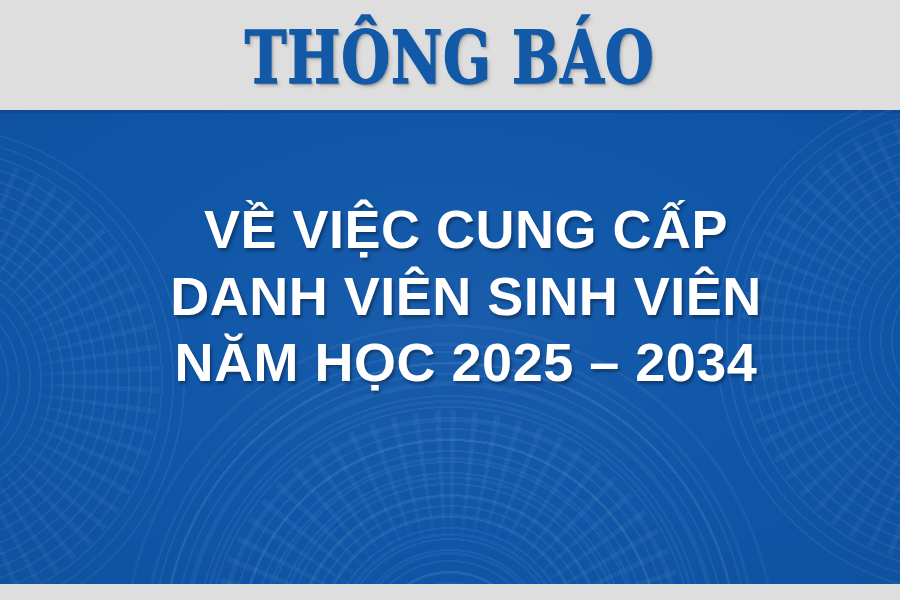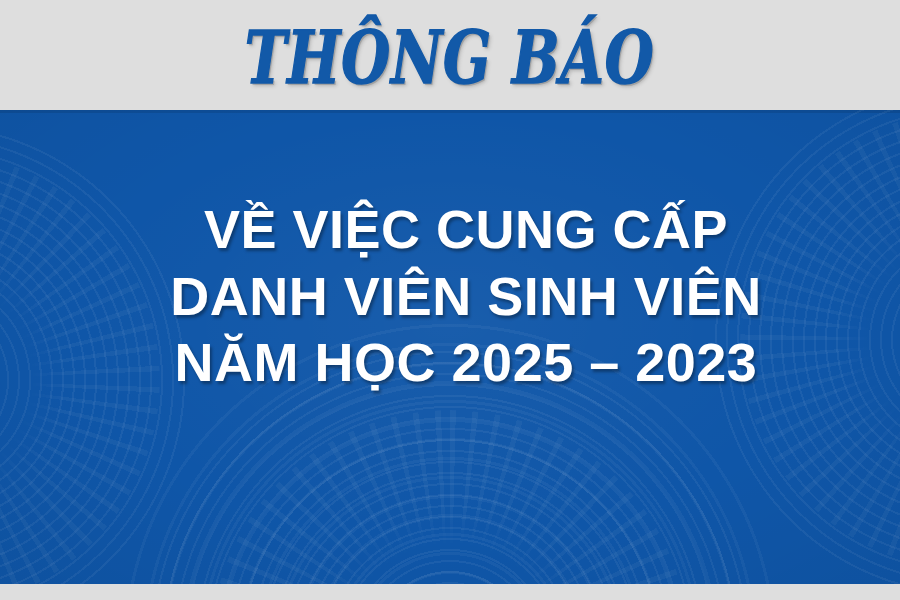--- a/index.html
+++ b/index.html
@@ -24,21 +24,20 @@
     position: absolute;
     left: 0;
     top: 0;
     width: 900px;
     height: 110px;
     background: #dedede;
     display: flex;
     align-items: center;
     justify-content: center;
     overflow: hidden;
-    font-style: italic;
   }
   .header-title {
     font-family: "DejaVu Serif", "Liberation Serif", serif;
     font-weight: bold;
     font-size: 72px;
     line-height: 1;
     letter-spacing: 1px;
     color: #1259a8;
     transform: scaleX(0.78) scaleY(1.02);
     transform-origin: center center;
@@ -178,19 +177,19 @@
 
     <div class="drum rings2 drum-bot-c"></div>
     <div class="drum rings  drum-bot-a"></div>
     <div class="drum spokes drum-bot-b"></div>
 
     <div class="banner-vignette"></div>
 
     <div class="banner-text">
       <div class="line">VỀ VIỆC CUNG CẤP</div>
       <div class="line">DANH VIÊN SINH VIÊN</div>
-      <div class="line">NĂM HỌC 2025 – 2023</div>
+      <div class="line">NĂM HỌC 2025 – 2034</div>
     </div>
   </div>
 
   <div class="bottom-strip"></div>
 
 </div>
 
 </body></html>

